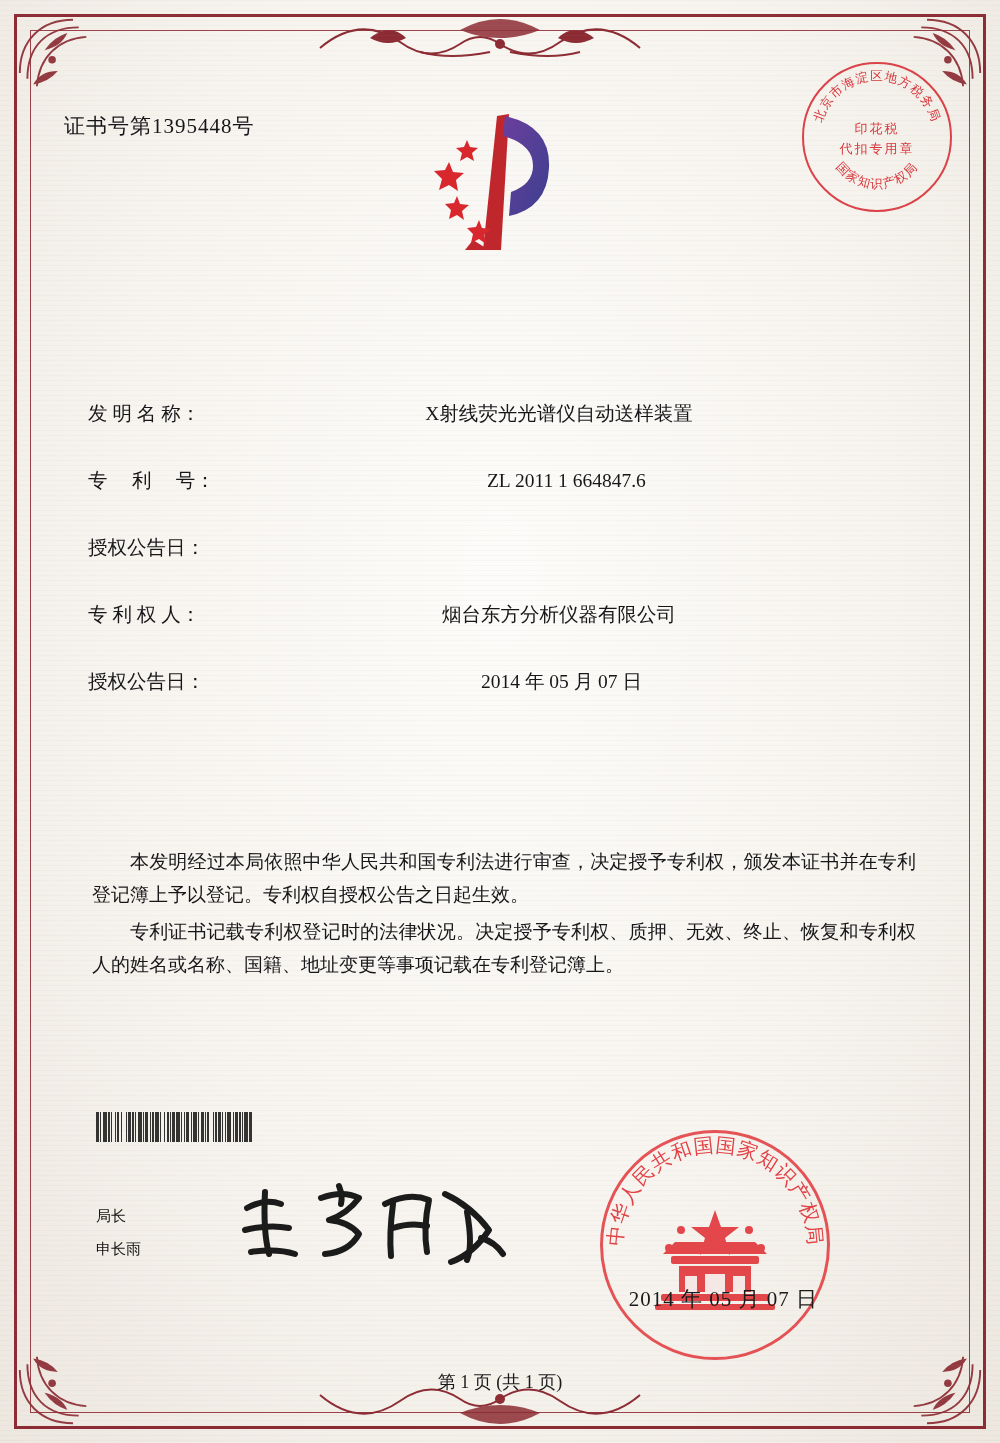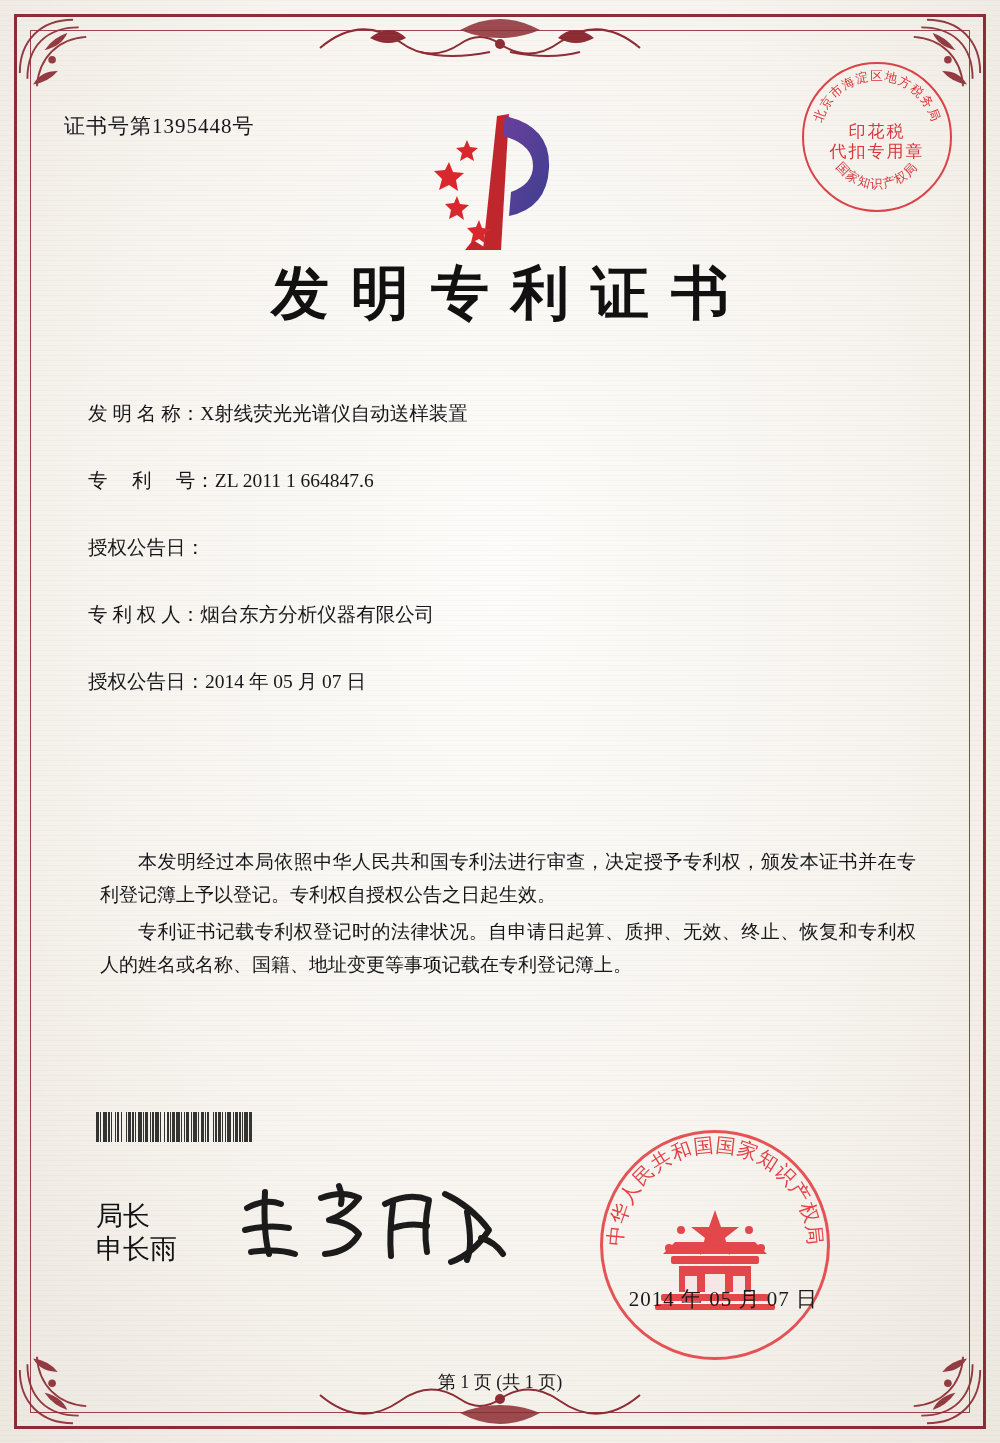--- a/index.html
+++ b/index.html
@@ -123,21 +123,21 @@
     inset: 0;
     border: 2.2px solid #d5252b;
     border-radius: 50%;
     opacity: .85;
   }
   .tax-stamp .ctr {
     position: absolute;
     left: 0; right: 0;
     text-align: center;
     color: #d5252b;
-    font-size: 17px;
+    font-size: 13px;
     letter-spacing: 2px;
     font-family: Liberation Sans, sans-serif;
     opacity: .9;
   }
   .tax-stamp .ctr.l1 { top: 58px; }
   .tax-stamp .ctr.l2 { top: 78px; }
   .tax-arc {
     position: absolute;
     inset: 0;
   }
@@ -174,34 +174,35 @@
     display: flex;
     align-items: baseline;
     margin-bottom: 40px;
   }
   .field .lbl {
     white-space: pre;
     flex: 0 0 auto;
   }
   .field .val {
     flex: 1 1 auto;
+    text-align: center;
   }
 
   .paragraphs {
     position: absolute;
     left: 88px;
     top: 845px;
     width: 828px;
     font-size: 19px;
     line-height: 33px;
     color: #17171a;
     text-align: justify;
   }
   .paragraphs p {
-    margin: 0 0 4px 12px;
+    margin: 0 0 4px 4px;
     text-indent: 2em;
   }
 
   
   .barcode {
     position: absolute;
     left: 96px;
     top: 1112px;
     width: 268px;
     height: 30px;
@@ -212,21 +213,21 @@
   .barcode i {
     display: block;
     background: #1a1a1a;
     height: 100%;
   }
 
   .sig-block {
     position: absolute;
     left: 96px;
     top: 1200px;
-    font-size: 27px;
+    font-size: 15px;
     line-height: 33px;
     color: #121212;
   }
   .handwriting {
     position: absolute;
     left: 235px;
     top: 1178px;
     width: 300px;
     height: 95px;
   }
@@ -372,21 +373,20 @@
           <textPath href="#arcTop" startOffset="50%">北京市海淀区地方税务局</textPath>
         </text>
         <text text-anchor="middle">
           <textPath href="#arcBot" startOffset="50%">国家知识产权局</textPath>
         </text>
       </svg>
       <div class="ctr l1">印花税</div>
       <div class="ctr l2">代扣专用章</div>
     </div>
 
-    <div class="title">发明专利证书</div>
 
     <div class="fields">
       <div class="field">
         <span class="lbl">发 明 名 称：</span>
         <span class="val">X射线荧光光谱仪自动送样装置</span>
       </div>
       <div class="field">
         <span class="lbl">专　 利　 号：</span>
         <span class="val">ZL 2011 1 664847.6</span>
       </div>
@@ -398,21 +398,21 @@
         <span class="val">烟台东方分析仪器有限公司</span>
       </div>
       <div class="field">
         <span class="lbl">授权公告日：</span>
         <span class="val">2014 年 05 月 07 日</span>
       </div>
     </div>
 
     <div class="paragraphs">
       <p>本发明经过本局依照中华人民共和国专利法进行审查，决定授予专利权，颁发本证书并在专利登记簿上予以登记。专利权自授权公告之日起生效。</p>
-      <p>专利证书记载专利权登记时的法律状况。自申请日起算、质押、无效、终止、恢复和专利权人的姓名或名称、国籍、地址变更等事项记载在专利登记簿上。</p>
+      <p>专利证书记载专利权登记时的法律状况。决定授予专利权、质押、无效、终止、恢复和专利权人的姓名或名称、国籍、地址变更等事项记载在专利登记簿上。</p>
     </div>
 
     <div class="barcode" id="barcode">
         <i style="width: 3px; background: rgb(26, 26, 26);"></i>
         <i style="width: 1px; background: transparent;"></i>
         <i style="width: 1px; background: rgb(26, 26, 26);"></i>
         <i style="width: 2px; background: transparent;"></i>
         <i style="width: 4px; background: rgb(26, 26, 26);"></i>
         <i style="width: 1px; background: transparent;"></i>
         <i style="width: 2px; background: rgb(26, 26, 26);"></i>

